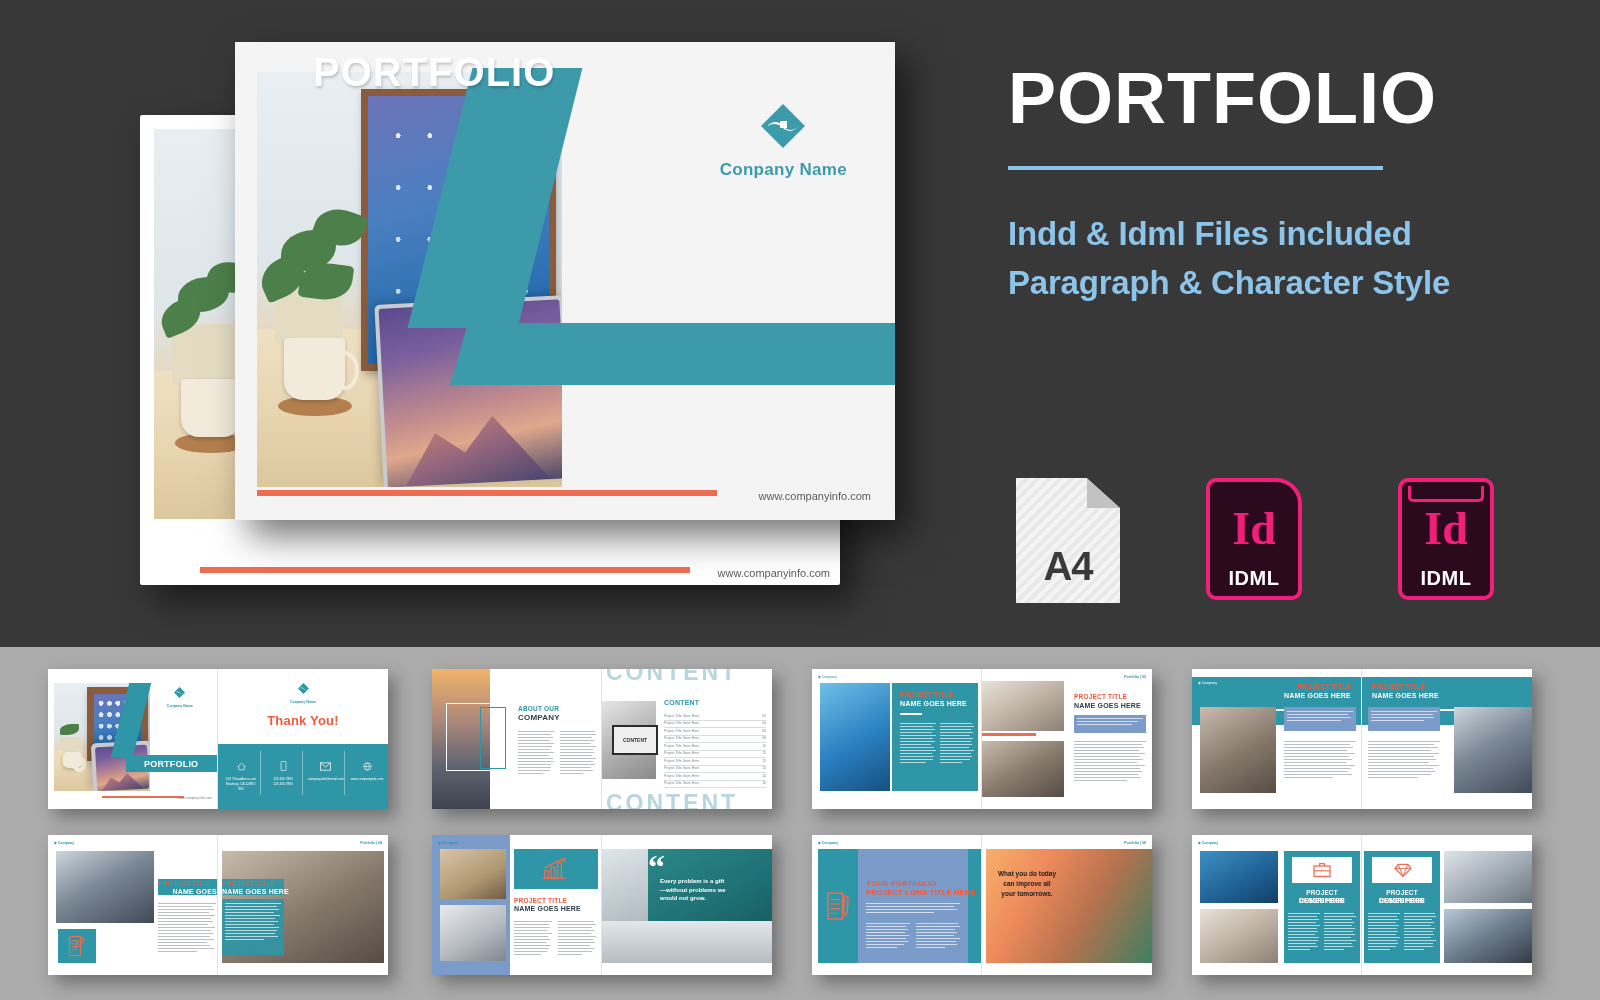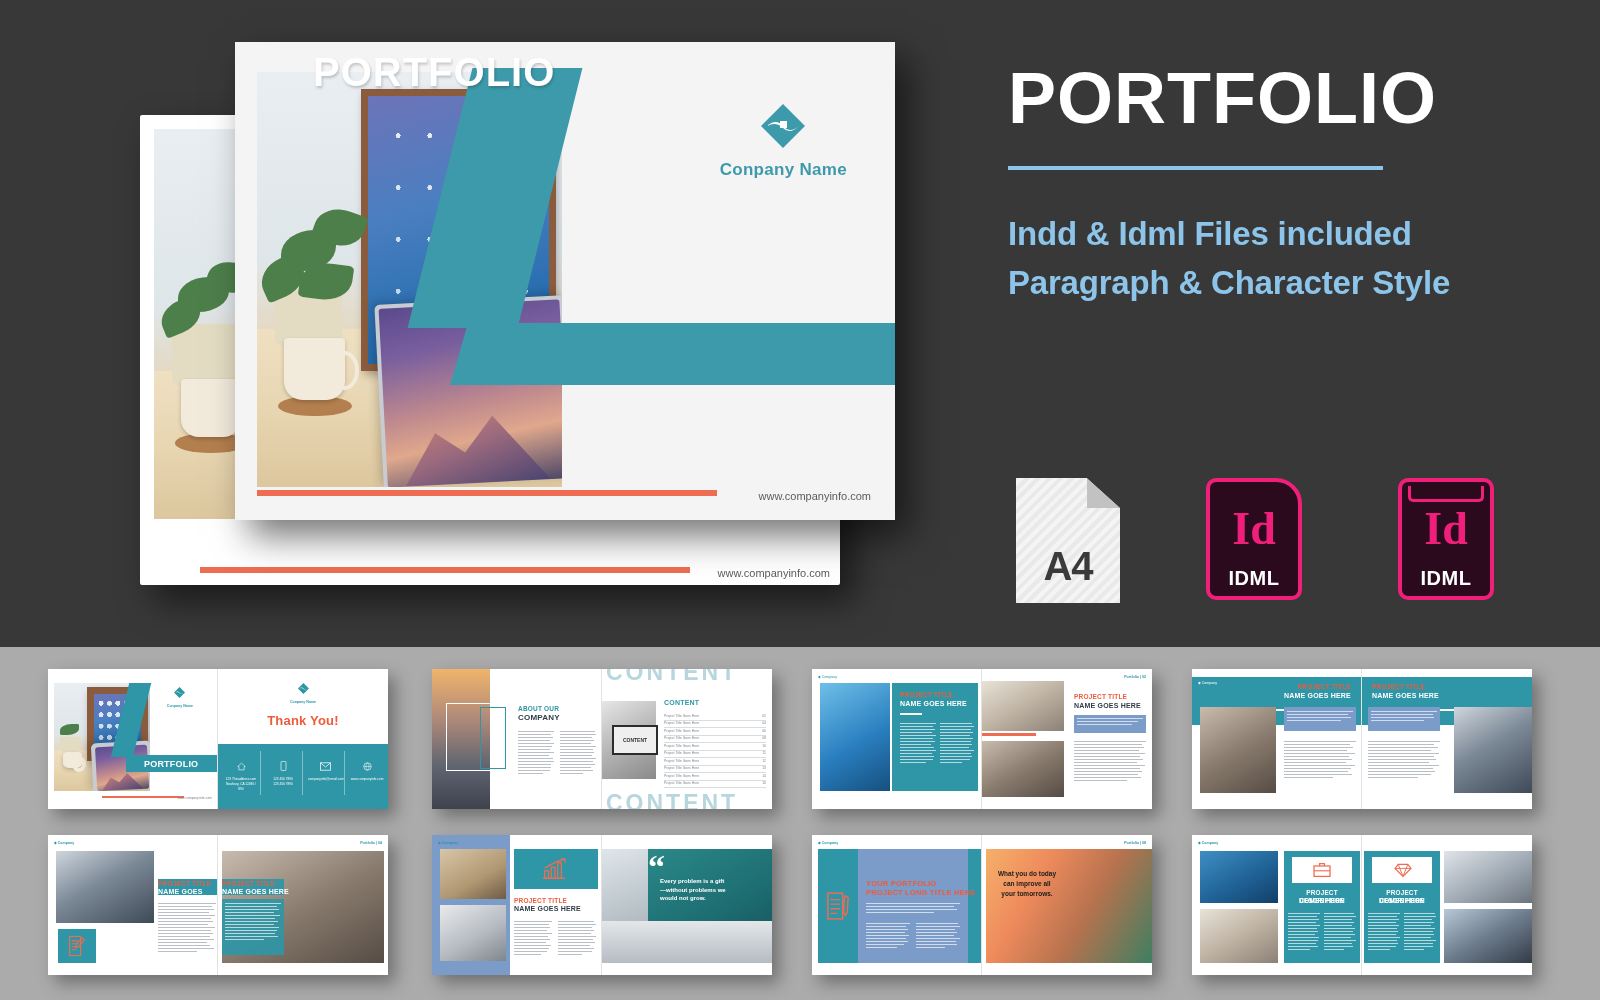--- a/index.html
+++ b/index.html
@@ -235,21 +235,21 @@
   .teal-block { position:absolute; background:#2e96a6; }
   .blue-block { position:absolute; background:#7b9bc9; }
   .orange-rule { position:absolute; background:#ee6d52; height:2px; }
   .white-block { position:absolute; background:#ffffff; }
 
   .t-red   { color:#ee5b3c; font-weight:bold; }
   .t-teal  { color:#2e96a6; font-weight:bold; }
   .t-white { color:#ffffff; font-weight:bold; }
   .t-dark  { color:#2f3d48; font-weight:bold; }
 
-  .tiny-head { position:absolute; font-size:6.5px; letter-spacing:.2px; line-height:1.25; }
+  .tiny-head { position:absolute; font-size:6.5px; letter-spacing:.2px; line-height:1.25;text-align:right; }
   .mini-logo { position:absolute; font-size:3.6px; color:#2e96a6; }
 
   
   .lines { position:absolute; }
   .lines i {
     display:block; height:1px; background:#b9bfc4; margin-bottom:2px;
   }
   .lines.w i { background:rgba(255,255,255,.65); }
   .toc-line { position:absolute; font-size:3.4px; color:#7e878f; }
 

